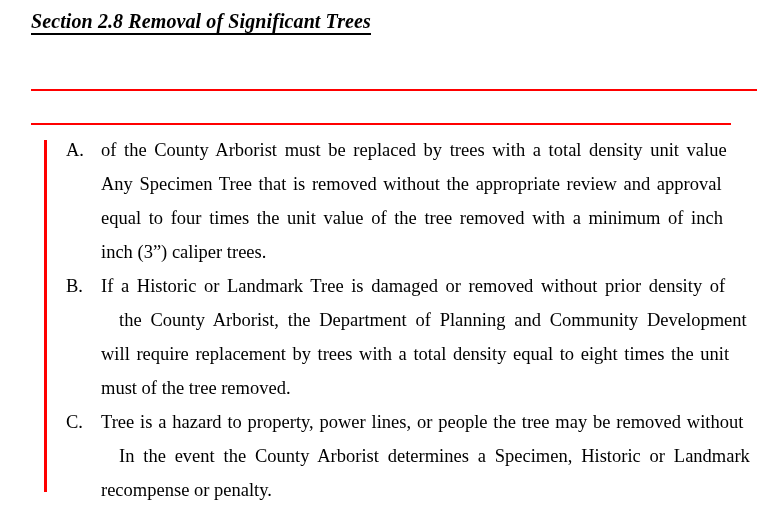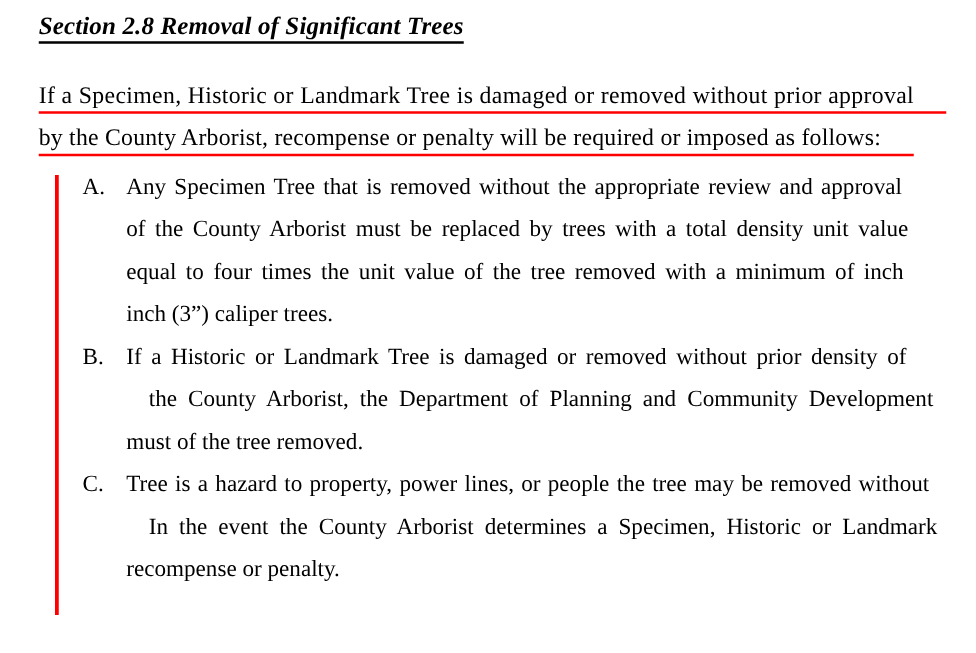--- a/index.html
+++ b/index.html
@@ -107,46 +107,43 @@
 </style>
 </head>
 <body>
 
 <div class="page">
 
   <div class="heading">
     <span class="hd-text">Section 2.8 Removal of Significant Trees</span>
   </div>
 
-  <div class="intro">
-    <span class="ln l1">If a Specimen, Historic or Landmark Tree is damaged or removed without prior approval</span>
-    <span class="ln l2">by the County Arborist, recompense or penalty will be required or imposed as follows:</span>
-  </div>
   <div class="red-rule r1"></div>
   <div class="red-rule r2"></div>
 
   <div class="change-bar"></div>
 
   <div class="list">
 
     <div class="item">
       <span class="marker">A.</span>
       <span class="body">
+        <span class="ln js2">of the County Arborist must be replaced by trees with a total density unit value</span>
         <span class="ln js1">Any Specimen Tree that is removed without the appropriate review and approval</span>
-        <span class="ln js2">of the County Arborist must be replaced by trees with a total density unit value</span>
         <span class="ln js2">equal to four times the unit value of the tree removed with a minimum of inch</span>
         <span class="ln js0">inch (3”) caliper trees.</span>
       </span>
     </div>
 
     <div class="item">
       <span class="marker">B.</span>
       <span class="body">
         <span class="ln js2">If a Historic or Landmark Tree is damaged or removed without prior density of</span>
         <span class="ln js3">the County Arborist, the Department of Planning and Community Development</span>
+        <span class="ln js1">will require replacement by trees with a total density equal to eight times the unit</span>
         <span class="ln js0">must of the tree removed.</span>
       </span>
     </div>
 
     <div class="item">
       <span class="marker">C.</span>
       <span class="body">
         <span class="ln js4">Tree is a hazard to property, power lines, or people the tree may be removed without</span>
         <span class="ln js3">In the event the County Arborist determines a Specimen, Historic or Landmark</span>
         <span class="ln js0">recompense or penalty.</span>

